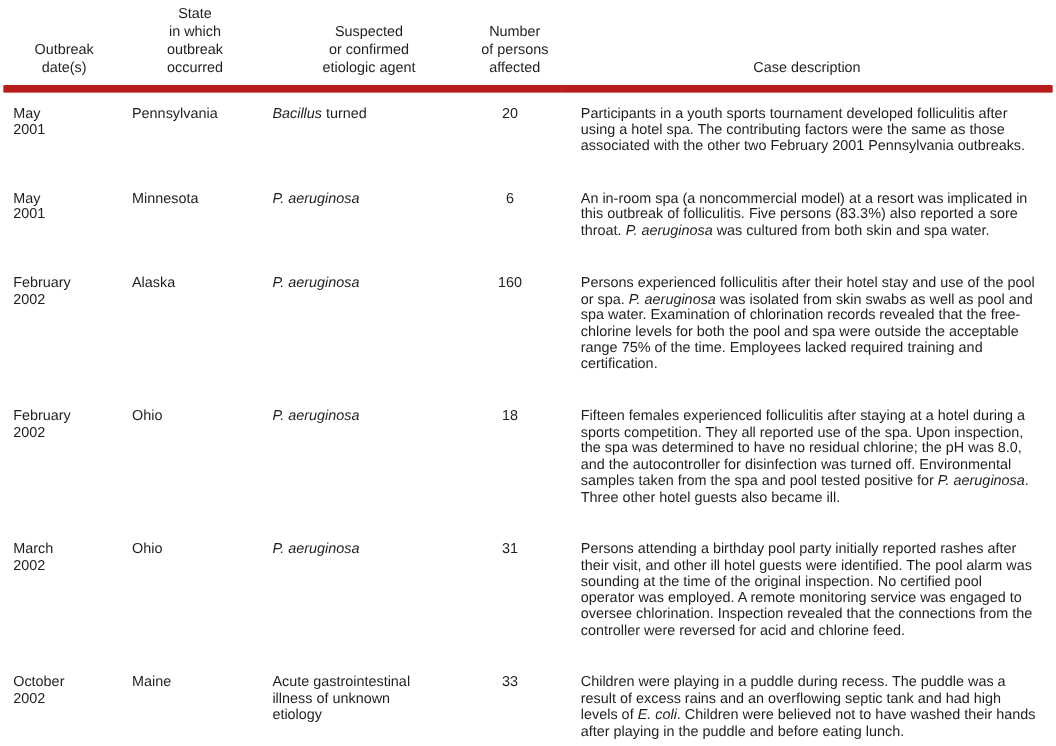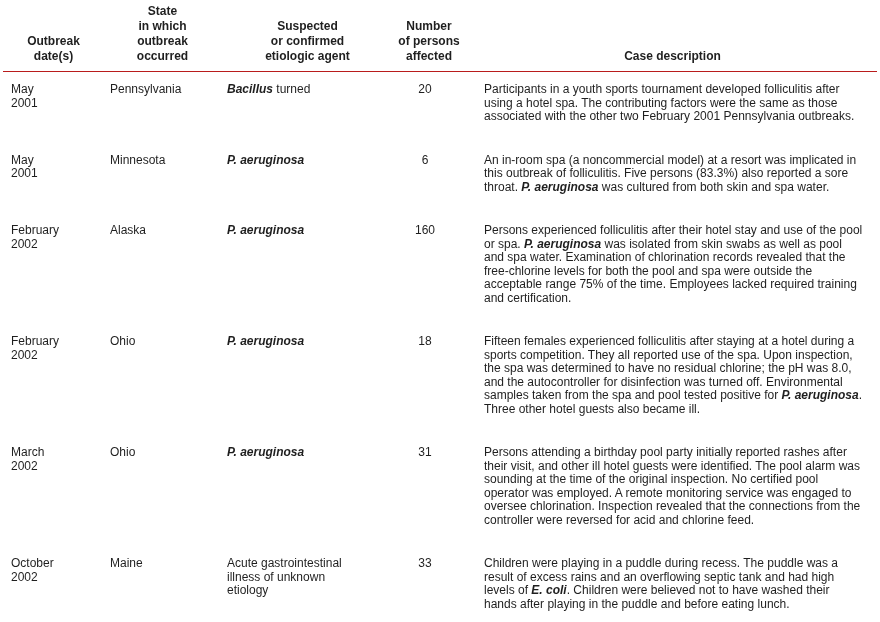--- a/index.html
+++ b/index.html
@@ -22,28 +22,28 @@
     margin-left: 3px;
     font-size: 12px;
   }
   col.c1 { width: 97px; }
   col.c2 { width: 125px; }
   col.c3 { width: 165px; }
   col.c4 { width: 78px; }
   col.c5 { width: 409px; }
 
   thead th {
-    font-weight: bold;
+    font-weight: normal;
     font-size: 12px;
     line-height: 15px;
     vertical-align: bottom;
     text-align: center;
     white-space: pre-line;
     padding: 4px 2px 7px 2px;
-    border-bottom: 1px solid #b91c1c;
+    border-bottom: 6px solid #b91c1c;
   }
   thead th.h1 { padding-left: 6px; }
 
   tbody td {
     vertical-align: top;
     line-height: 13.5px;
     padding: 16px 2px 14px 2px;
   }
   tbody tr:first-child td { padding-top: 11px; }
 
@@ -54,21 +54,21 @@
   td.cell-state { padding-left: 10px; margin-top: 14px; }
   td.cell-agent { padding-right: 34px; }
   td.cell-affected { text-align: center; padding-right: 10px; }
   td.cell-desc { padding-left: 16px; padding-right: 12px; }
 
   td.section-cell {
     font-weight: bold;
     padding: 0 2px 8px 8px;
     line-height: 14px;
   }
-  .italic { font-style: italic; font-weight: bold; }
+  .italic { font-style: italic; }
 </style>
 </head>
 <body>
 
 <div class="page">
   <table class="outbreak-table">
     <colgroup>
       <col class="c1">
         <col class="c2">
         <col class="c3">

